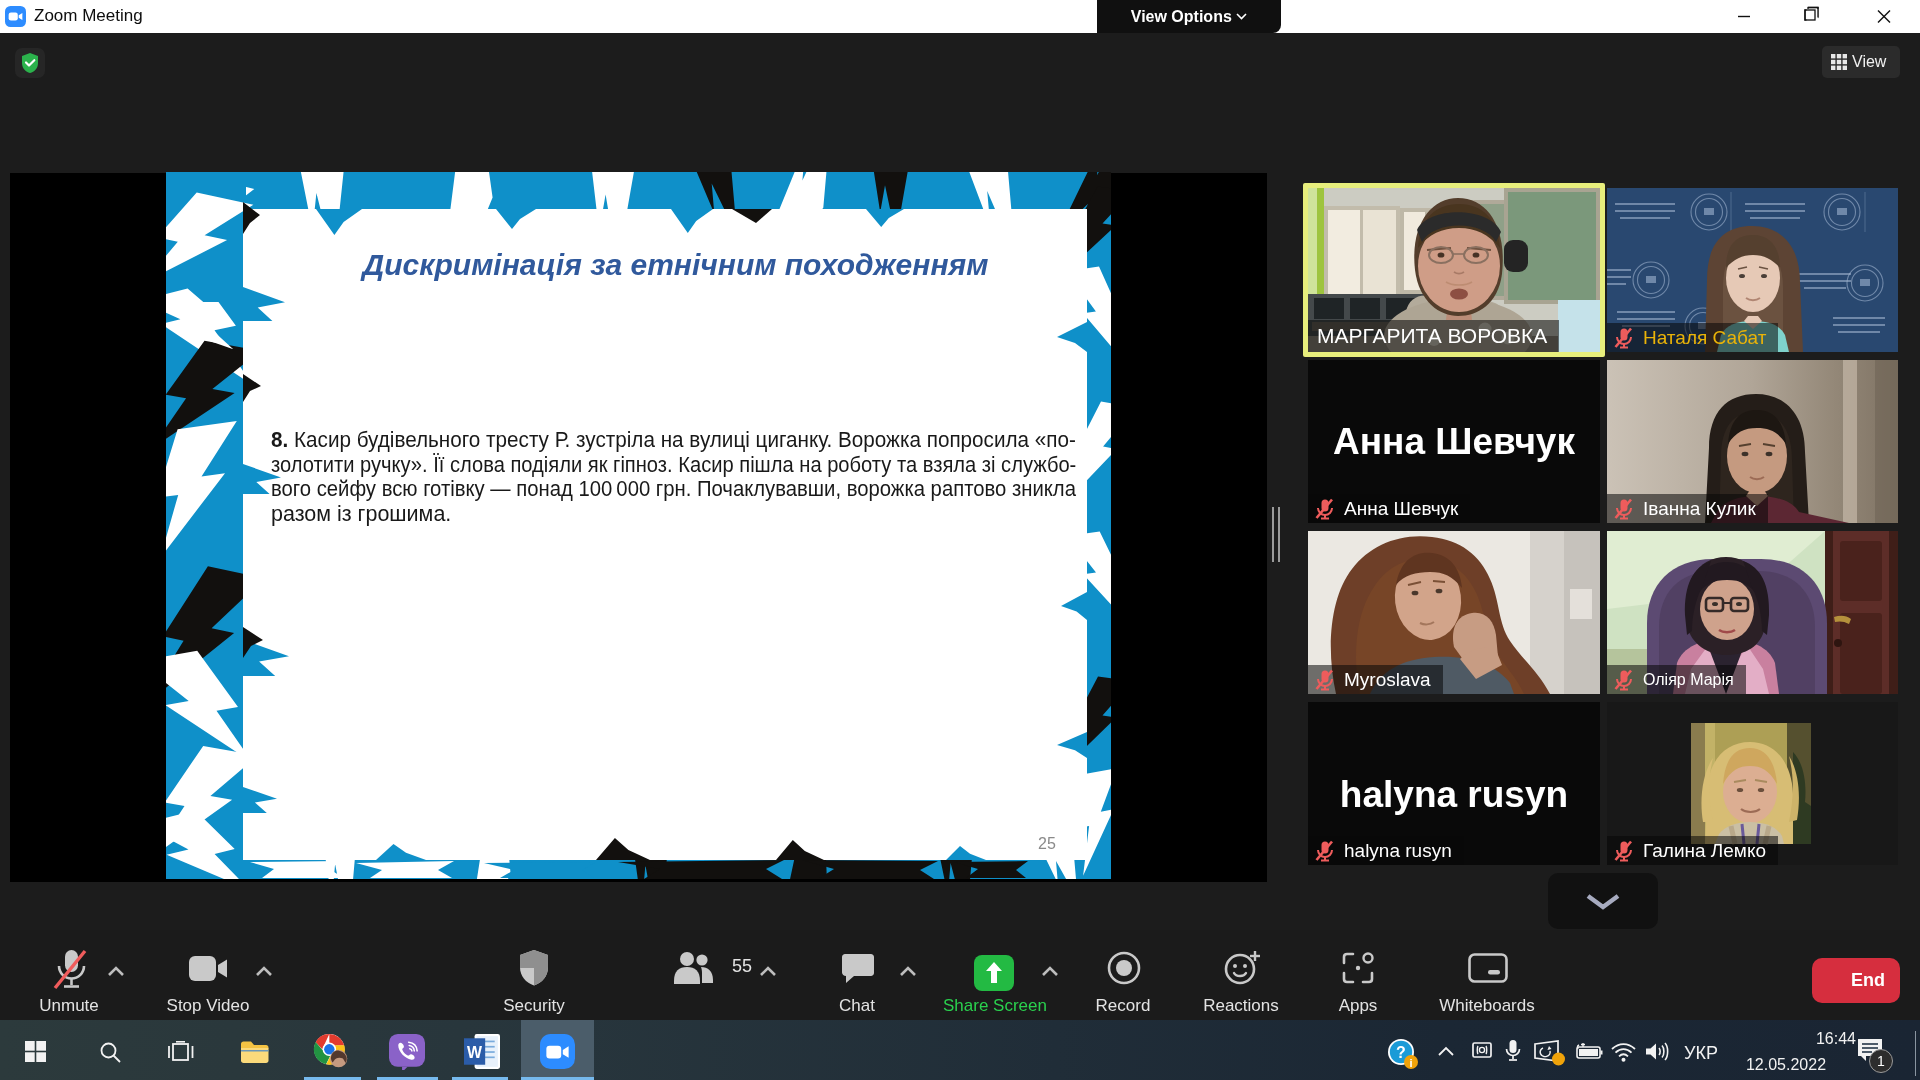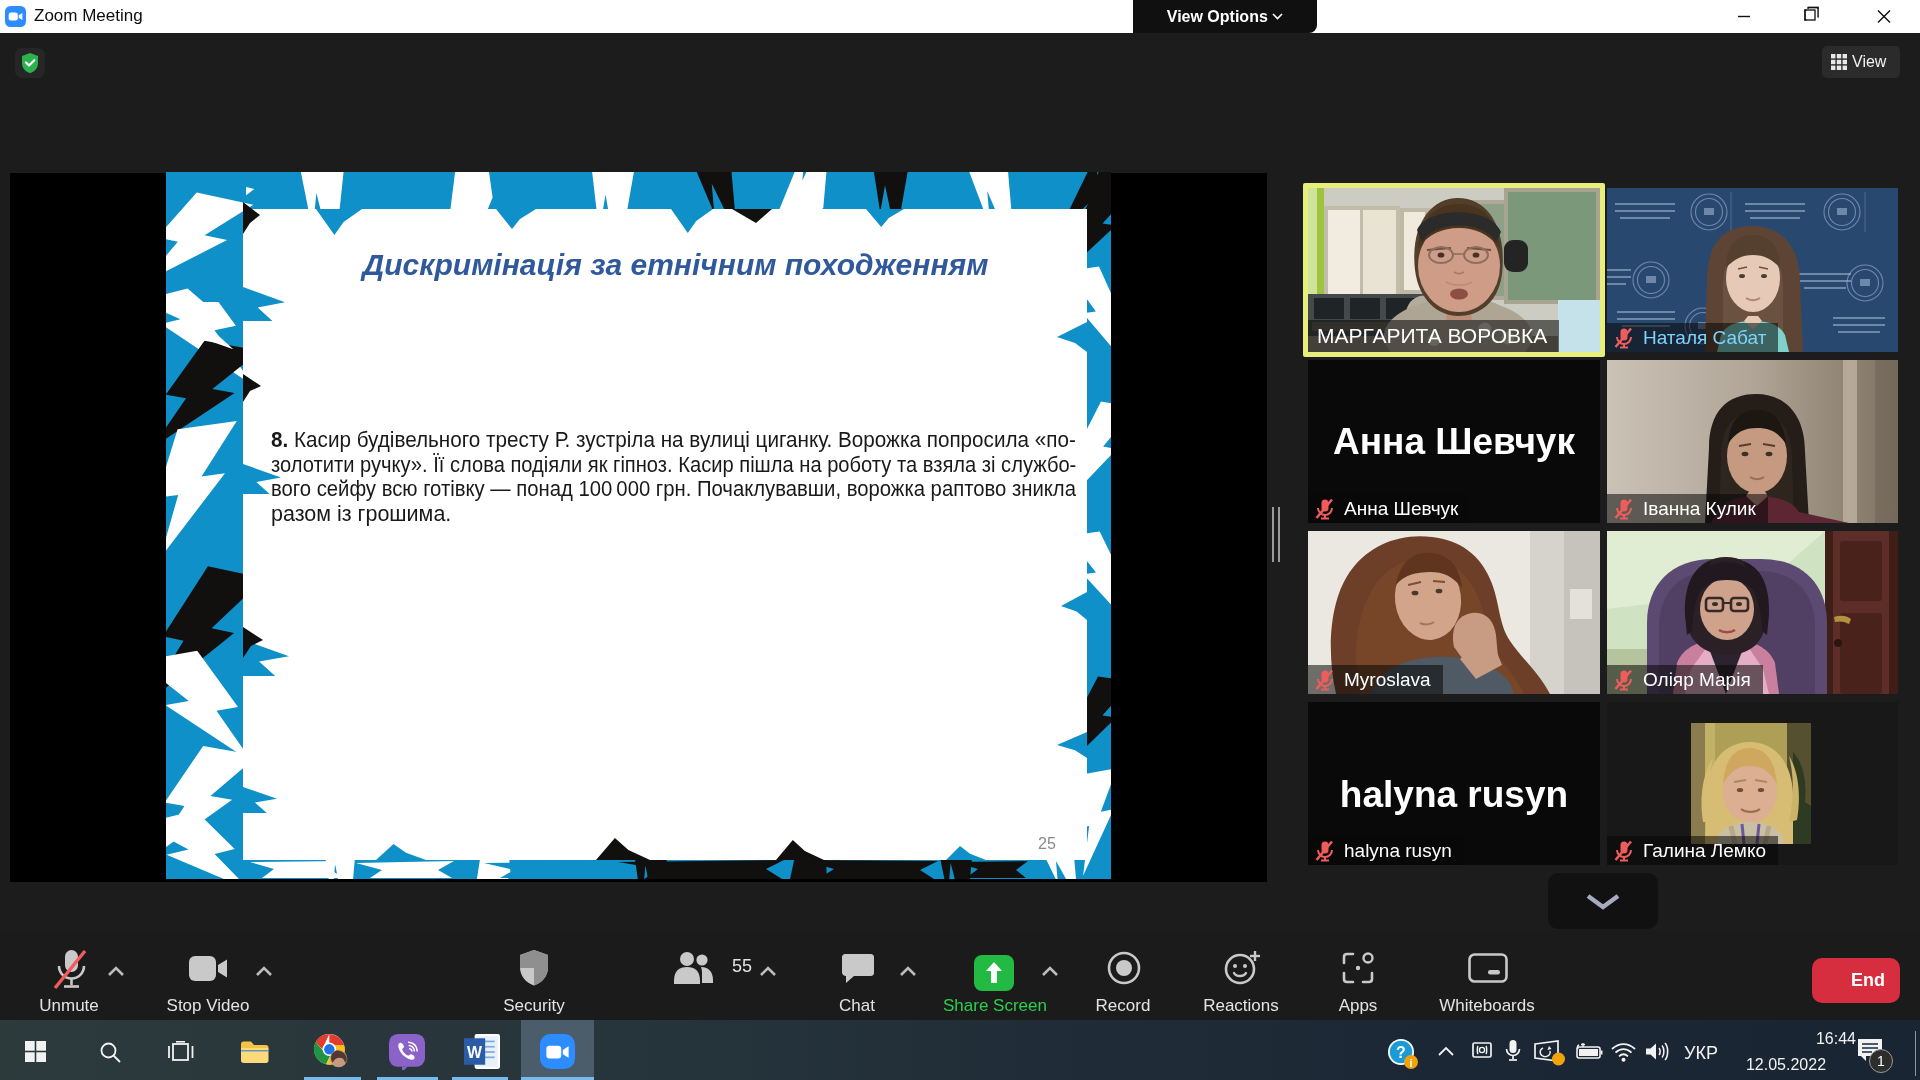--- a/index.html
+++ b/index.html
@@ -12,21 +12,21 @@
 <body>
 <div id="page">
 
   <div class="abs" style="left:0;top:0;width:1920px;height:33px;background:#ffffff;"></div>
   <svg class="abs" style="left:5px;top:6px;" width="21" height="21" viewBox="0 0 23 23">
     <rect x="0" y="0" width="23" height="23" rx="6" fill="#2D8CFF"></rect>
     <rect x="4" y="7" width="10" height="9" rx="2.5" fill="#fff"></rect>
     <path d="M15 10.2 L19 7.8 L19 15.2 L15 12.8 Z" fill="#fff"></path>
   </svg>
   <div class="abs" style="left:34px;top:6px;font-size:17px;color:#0d0d0d;">Zoom Meeting</div>
-  <div class="abs" style="left:1133px;top:0;width:184px;height:33px;background:#101010;border-radius:0 0 8px 0;
+  <div class="abs" style="left:1097px;top:0;width:184px;height:33px;background:#101010;border-radius:0 0 8px 0;
        display:flex;align-items:center;justify-content:center;color:#fff;font-weight:bold;font-size:16px;">
     View Options&nbsp;<svg width="11" height="7" viewBox="0 0 11 7">
         <path d="M1 1 L5.5 5.5 L10 1" stroke="#fff" stroke-width="1.6" fill="none"></path>
       </svg></div>
 
   <svg class="abs" style="left:1735px;top:0;" width="185" height="33" viewBox="0 0 185 33">
     <line x1="3" y1="16.5" x2="15" y2="16.5" stroke="#111" stroke-width="1.4"></line>
     <rect x="70" y="10" width="10" height="10" fill="none" stroke="#111" stroke-width="1.3"></rect>
     <rect x="73" y="7.5" width="10" height="10" fill="none" stroke="#111" stroke-width="1.3"></rect>
     <rect x="71.5" y="9" width="12" height="12" fill="#fff" stroke="none"></rect>
@@ -243,21 +243,21 @@
 <path d="M98 164 L100 92 C100 56 116 38 145 38 C174 38 193 58 193 94 L196 164 Z" fill="#5d4434"></path>
 <path d="M116 164 L116 100 C116 70 128 55 145 55 C163 55 176 72 176 100 L176 164 Z" fill="#6b5240"></path>
 <ellipse cx="146" cy="90" rx="27" ry="34" fill="#e6c9b6"></ellipse>
 <path d="M119 80 C119 57 129 47 146 47 C163 47 173 59 173 80 C165 71 157 67 146 67 C135 67 127 71 119 80 Z" fill="#55402f"></path>
 <ellipse cx="135" cy="88" rx="3" ry="2" fill="#4a3f38"></ellipse>
 <ellipse cx="157" cy="88" rx="3" ry="2" fill="#4a3f38"></ellipse>
 <path d="M131 81 L140 79 M152 79 L161 81" stroke="#6b5342" stroke-width="1.6" fill="none"></path>
 <path d="M139 110 C143 113 149 113 153 110" stroke="#b08572" stroke-width="1.8" fill="none"></path>
 <path d="M110 164 L114 147 C119 137 130 133 146 133 C162 133 173 137 178 147 L182 164 Z" fill="#7fd2cc"></path>
 <path d="M137 133 L146 141 L155 133 L151 128 L141 128 Z" fill="#e6c9b6"></path>
-</svg><div style="position:absolute;left:0;bottom:0;height:29px;display:flex;align-items:center;gap:9px;background:rgba(8,8,8,.55);padding:0 12px 0 6px;color:#7dd3fc;font-size:19px;">
+</svg><div style="position:absolute;left:0;bottom:0;height:29px;display:flex;align-items:center;gap:9px;background:rgba(8,8,8,.55);padding:0 12px 0 6px;color:#eab308;font-size:19px;">
           <svg width="21" height="22" viewBox="0 0 21 22" style="flex:0 0 auto;">
 <g fill="none" stroke="#ee5c5c" stroke-width="2">
 <rect x="7.5" y="1.5" width="7" height="12" rx="3.5" fill="#ee5c5c" stroke="none"></rect>
 <path d="M4 10 a7 7 0 0 0 14 0"></path>
 <line x1="11" y1="17" x2="11" y2="20"></line>
 <line x1="7" y1="20.5" x2="15" y2="20.5"></line>
 </g>
 <line x1="2.5" y1="20" x2="18" y2="1.5" stroke="#ee5c5c" stroke-width="2.6"></line>
 </svg>
           <span>Наталя Сабат</span>
@@ -358,21 +358,21 @@
 <ellipse cx="120" cy="78" rx="27" ry="31" fill="#cfa28c"></ellipse>
 <path d="M88 66 C90 41 102 31 120 31 C138 31 150 43 152 66 C142 53 134 49 120 49 C106 49 98 53 88 66 Z" fill="#221920"></path>
 <path d="M78 84 C77 54 86 36 104 30 L95 56 C89 68 85 84 85 100 L80 104 Z" fill="#221920"></path>
 <path d="M162 84 C163 54 154 36 136 30 L145 56 C151 68 155 84 155 100 L160 104 Z" fill="#221920"></path>
 <rect x="99" y="67" width="17" height="13" rx="3" fill="none" stroke="#352a28" stroke-width="2.6"></rect>
 <rect x="124" y="67" width="17" height="13" rx="3" fill="none" stroke="#352a28" stroke-width="2.6"></rect>
 <line x1="116" y1="72" x2="124" y2="72" stroke="#352a28" stroke-width="2"></line>
 <ellipse cx="108" cy="73" rx="3" ry="2" fill="#39302a"></ellipse>
 <ellipse cx="132" cy="73" rx="3" ry="2" fill="#39302a"></ellipse>
 <path d="M112 99 C116 102 124 102 128 99" stroke="#a04a4a" stroke-width="2.4" fill="none"></path>
-</svg><div style="position:absolute;left:0;bottom:0;height:29px;display:flex;align-items:center;gap:9px;background:rgba(8,8,8,.55);padding:0 12px 0 6px;color:#fff;font-size:19px;">
+</svg><div style="position:absolute;left:0;bottom:0;height:29px;display:flex;align-items:center;gap:9px;background:rgba(8,8,8,.55);padding:0 12px 0 6px;color:#fff;font-size:16px;">
           <svg width="21" height="22" viewBox="0 0 21 22" style="flex:0 0 auto;">
 <g fill="none" stroke="#ee5c5c" stroke-width="2">
 <rect x="7.5" y="1.5" width="7" height="12" rx="3.5" fill="#ee5c5c" stroke="none"></rect>
 <path d="M4 10 a7 7 0 0 0 14 0"></path>
 <line x1="11" y1="17" x2="11" y2="20"></line>
 <line x1="7" y1="20.5" x2="15" y2="20.5"></line>
 </g>
 <line x1="2.5" y1="20" x2="18" y2="1.5" stroke="#ee5c5c" stroke-width="2.6"></line>
 </svg>
           <span>Оліяр Марія</span>

